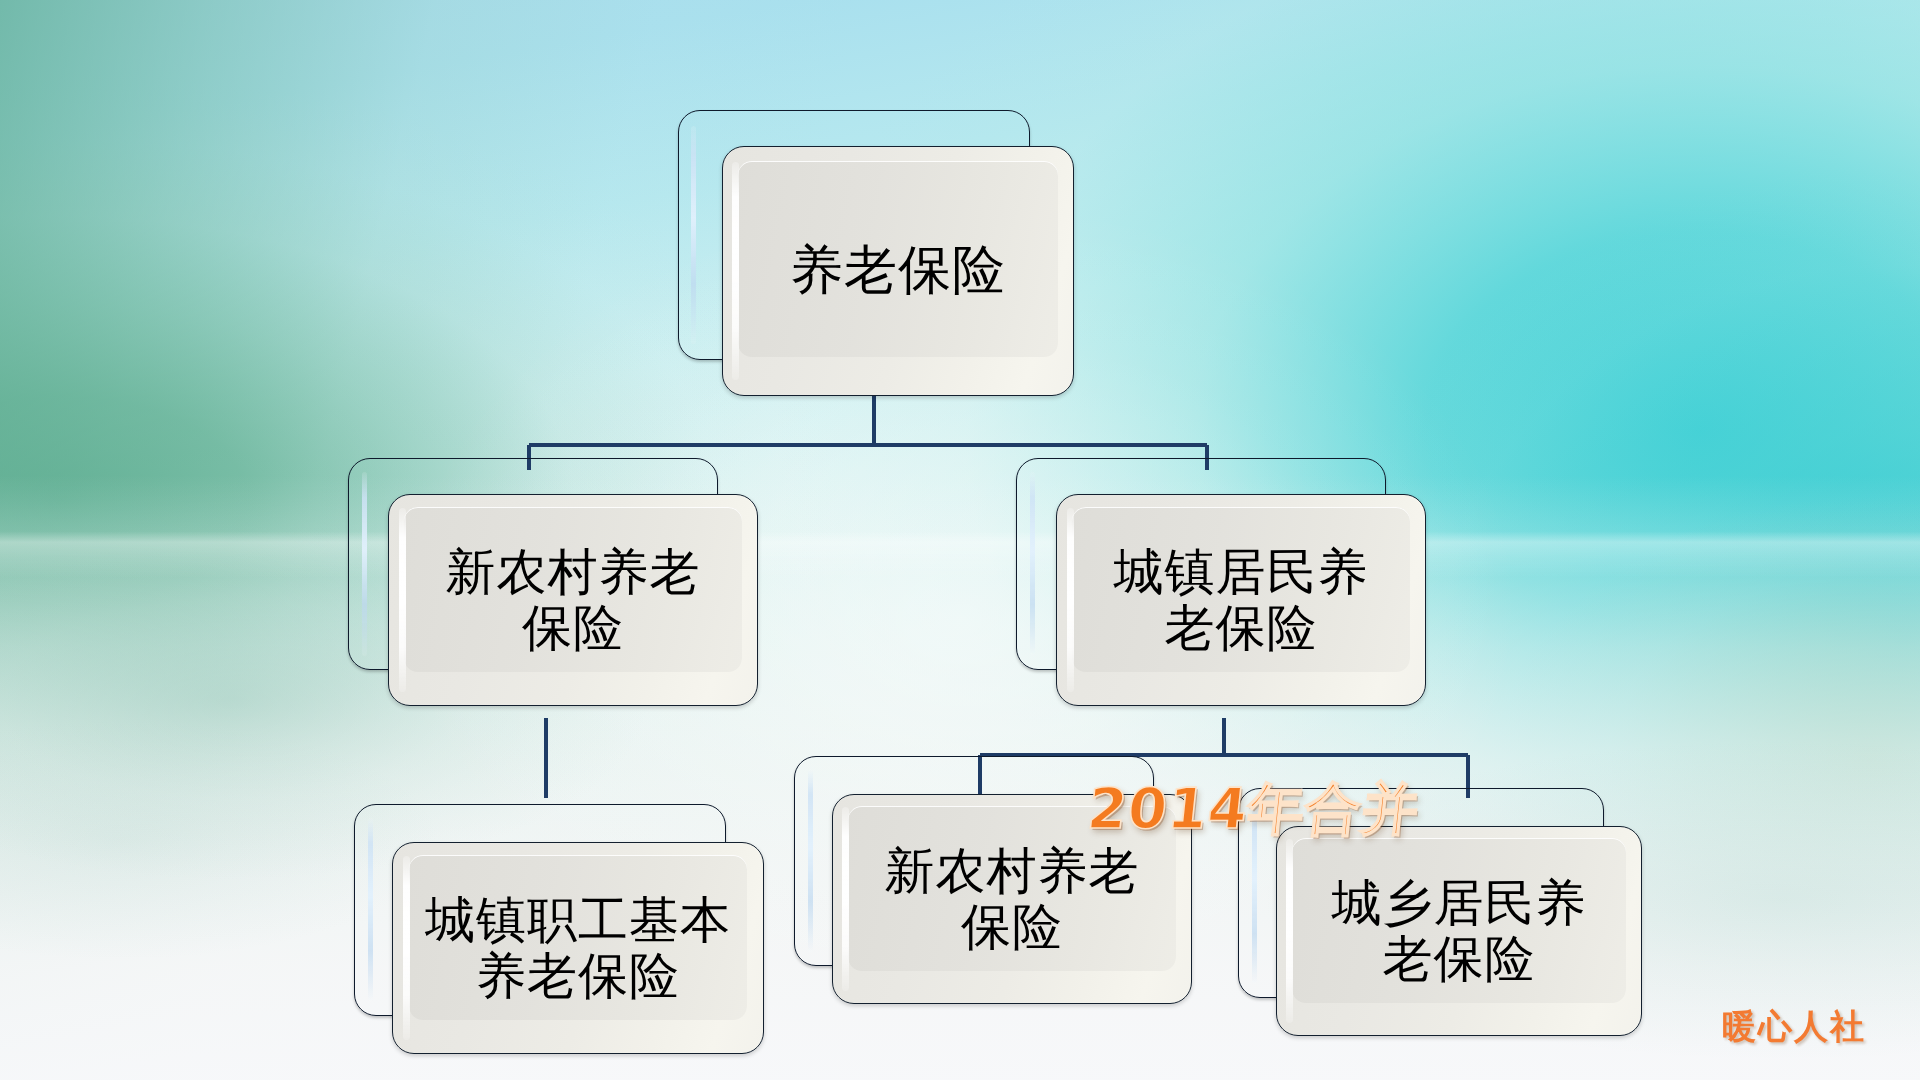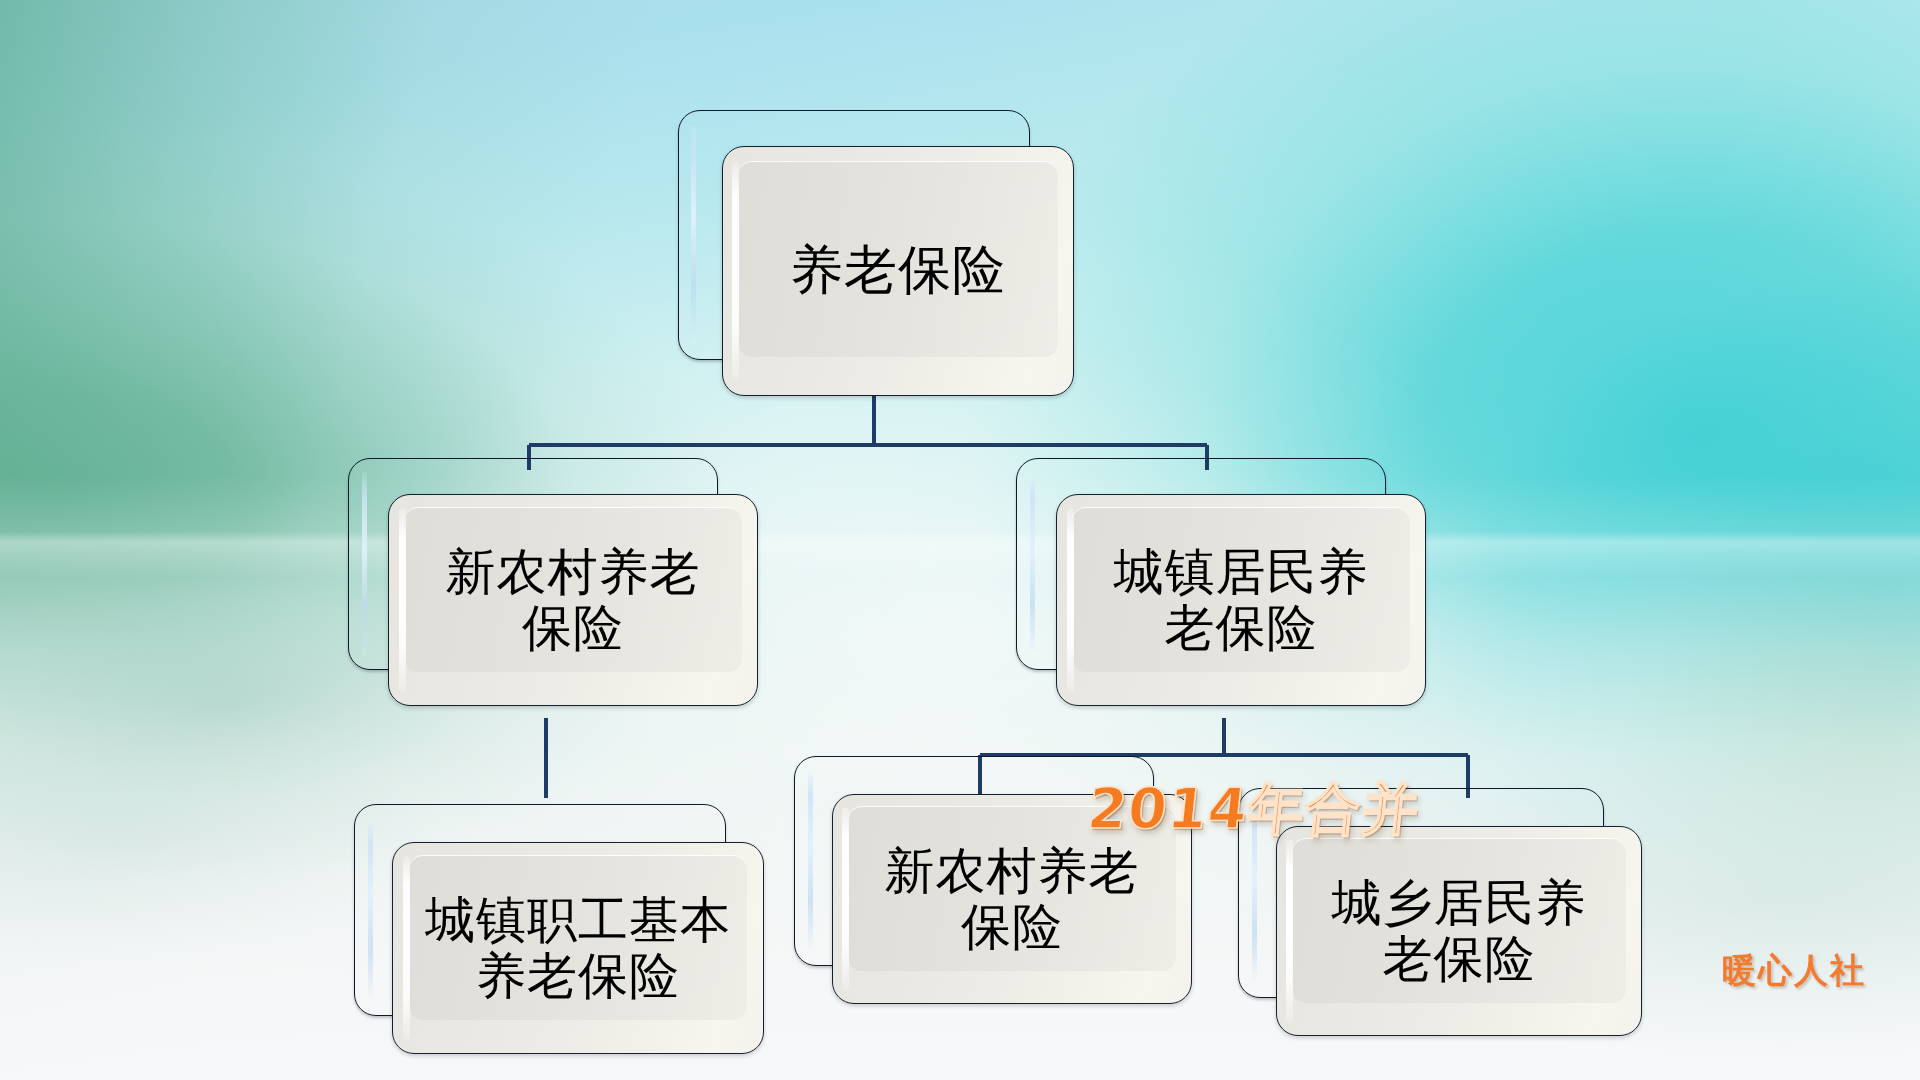--- a/index.html
+++ b/index.html
@@ -337,15 +337,15 @@
       <div class="plate"></div>
       <div class="card" style="left:38px; top:38px; width:366px; height:210px;">
         <div class="label" style="font-size:50px;">城乡居民养老保险</div>
       </div>
     </div>
 
     <div id="merge-note" style="left:1088px; top:772px;">2014年合并</div>
 
   </div>
 
-  <div id="watermark" style="left:1722px; top:948px;">暖心人社</div>
+  <div id="watermark" style="left:1722px; top:1004px;">暖心人社</div>
 
 </div>
 
 </body></html>

